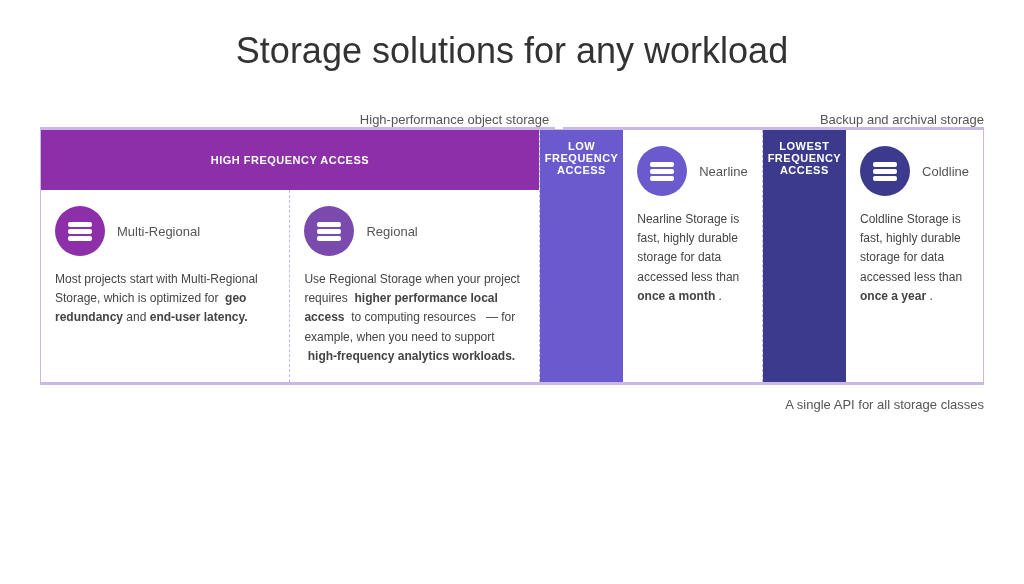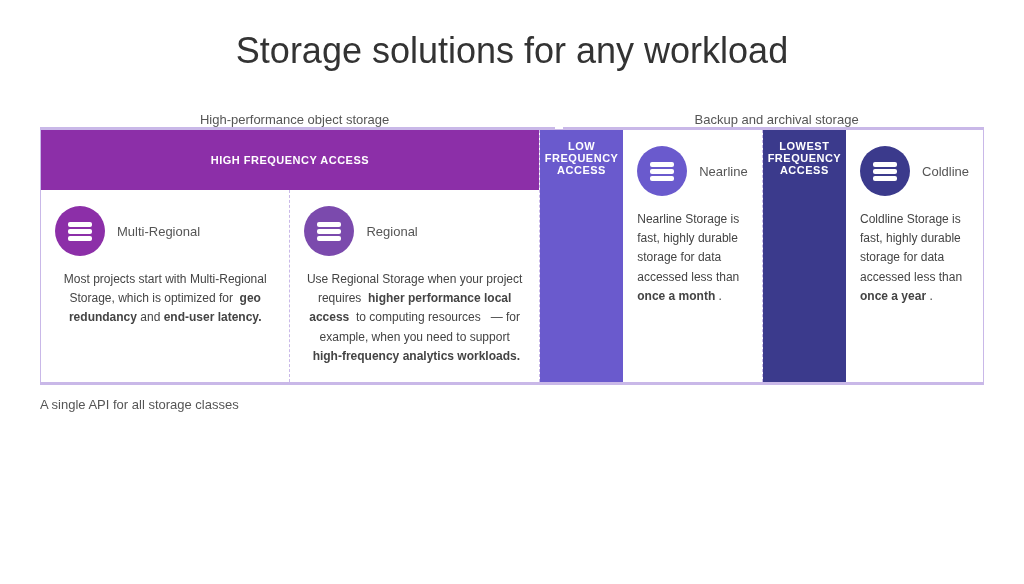--- a/index.html
+++ b/index.html
@@ -30,21 +30,21 @@
 
     
     .category-labels {
       display: flex;
       width: 100%;
       margin-bottom: 0;
     }
     .category-label {
       font-size: 13px;
       color: #555;
-      text-align: center;
+      text-align: right;
     }
     .category-label.high-perf {
       width: 55%;
       padding-right: 10px;
     }
     .category-label.backup {
       width: 45%;
       padding-left: 10px;
     }
 
@@ -130,21 +130,20 @@
       text-align: center;
       padding: 24px 5px;
       text-transform: uppercase;
     }
     .high-freq-cards {
       display: flex;
       flex: 1;
     }
     .high-freq-cards .card {
       border-right: 1px dashed #c9b8e8;
-      text-align: center;
     }
     .high-freq-cards .card:last-child {
       border-right: none;
     }
 
     .card-body {
       padding: 16px 14px;
       flex: 1;
     }
 
@@ -193,21 +192,21 @@
     .bottom-section {
       width: 100%;
       margin-top: 0;
     }
     .bottom-border {
       height: 2px;
       background: #c9b8e8;
       width: 100%;
     }
     .bottom-label {
-      text-align: left;
+      text-align: right;
       font-size: 13px;
       color: #555;
       padding-top: 12px;
     }
   </style>
 </head>
 <body>
 
 <h1 class="page-title">Storage solutions for any workload</h1>
 

